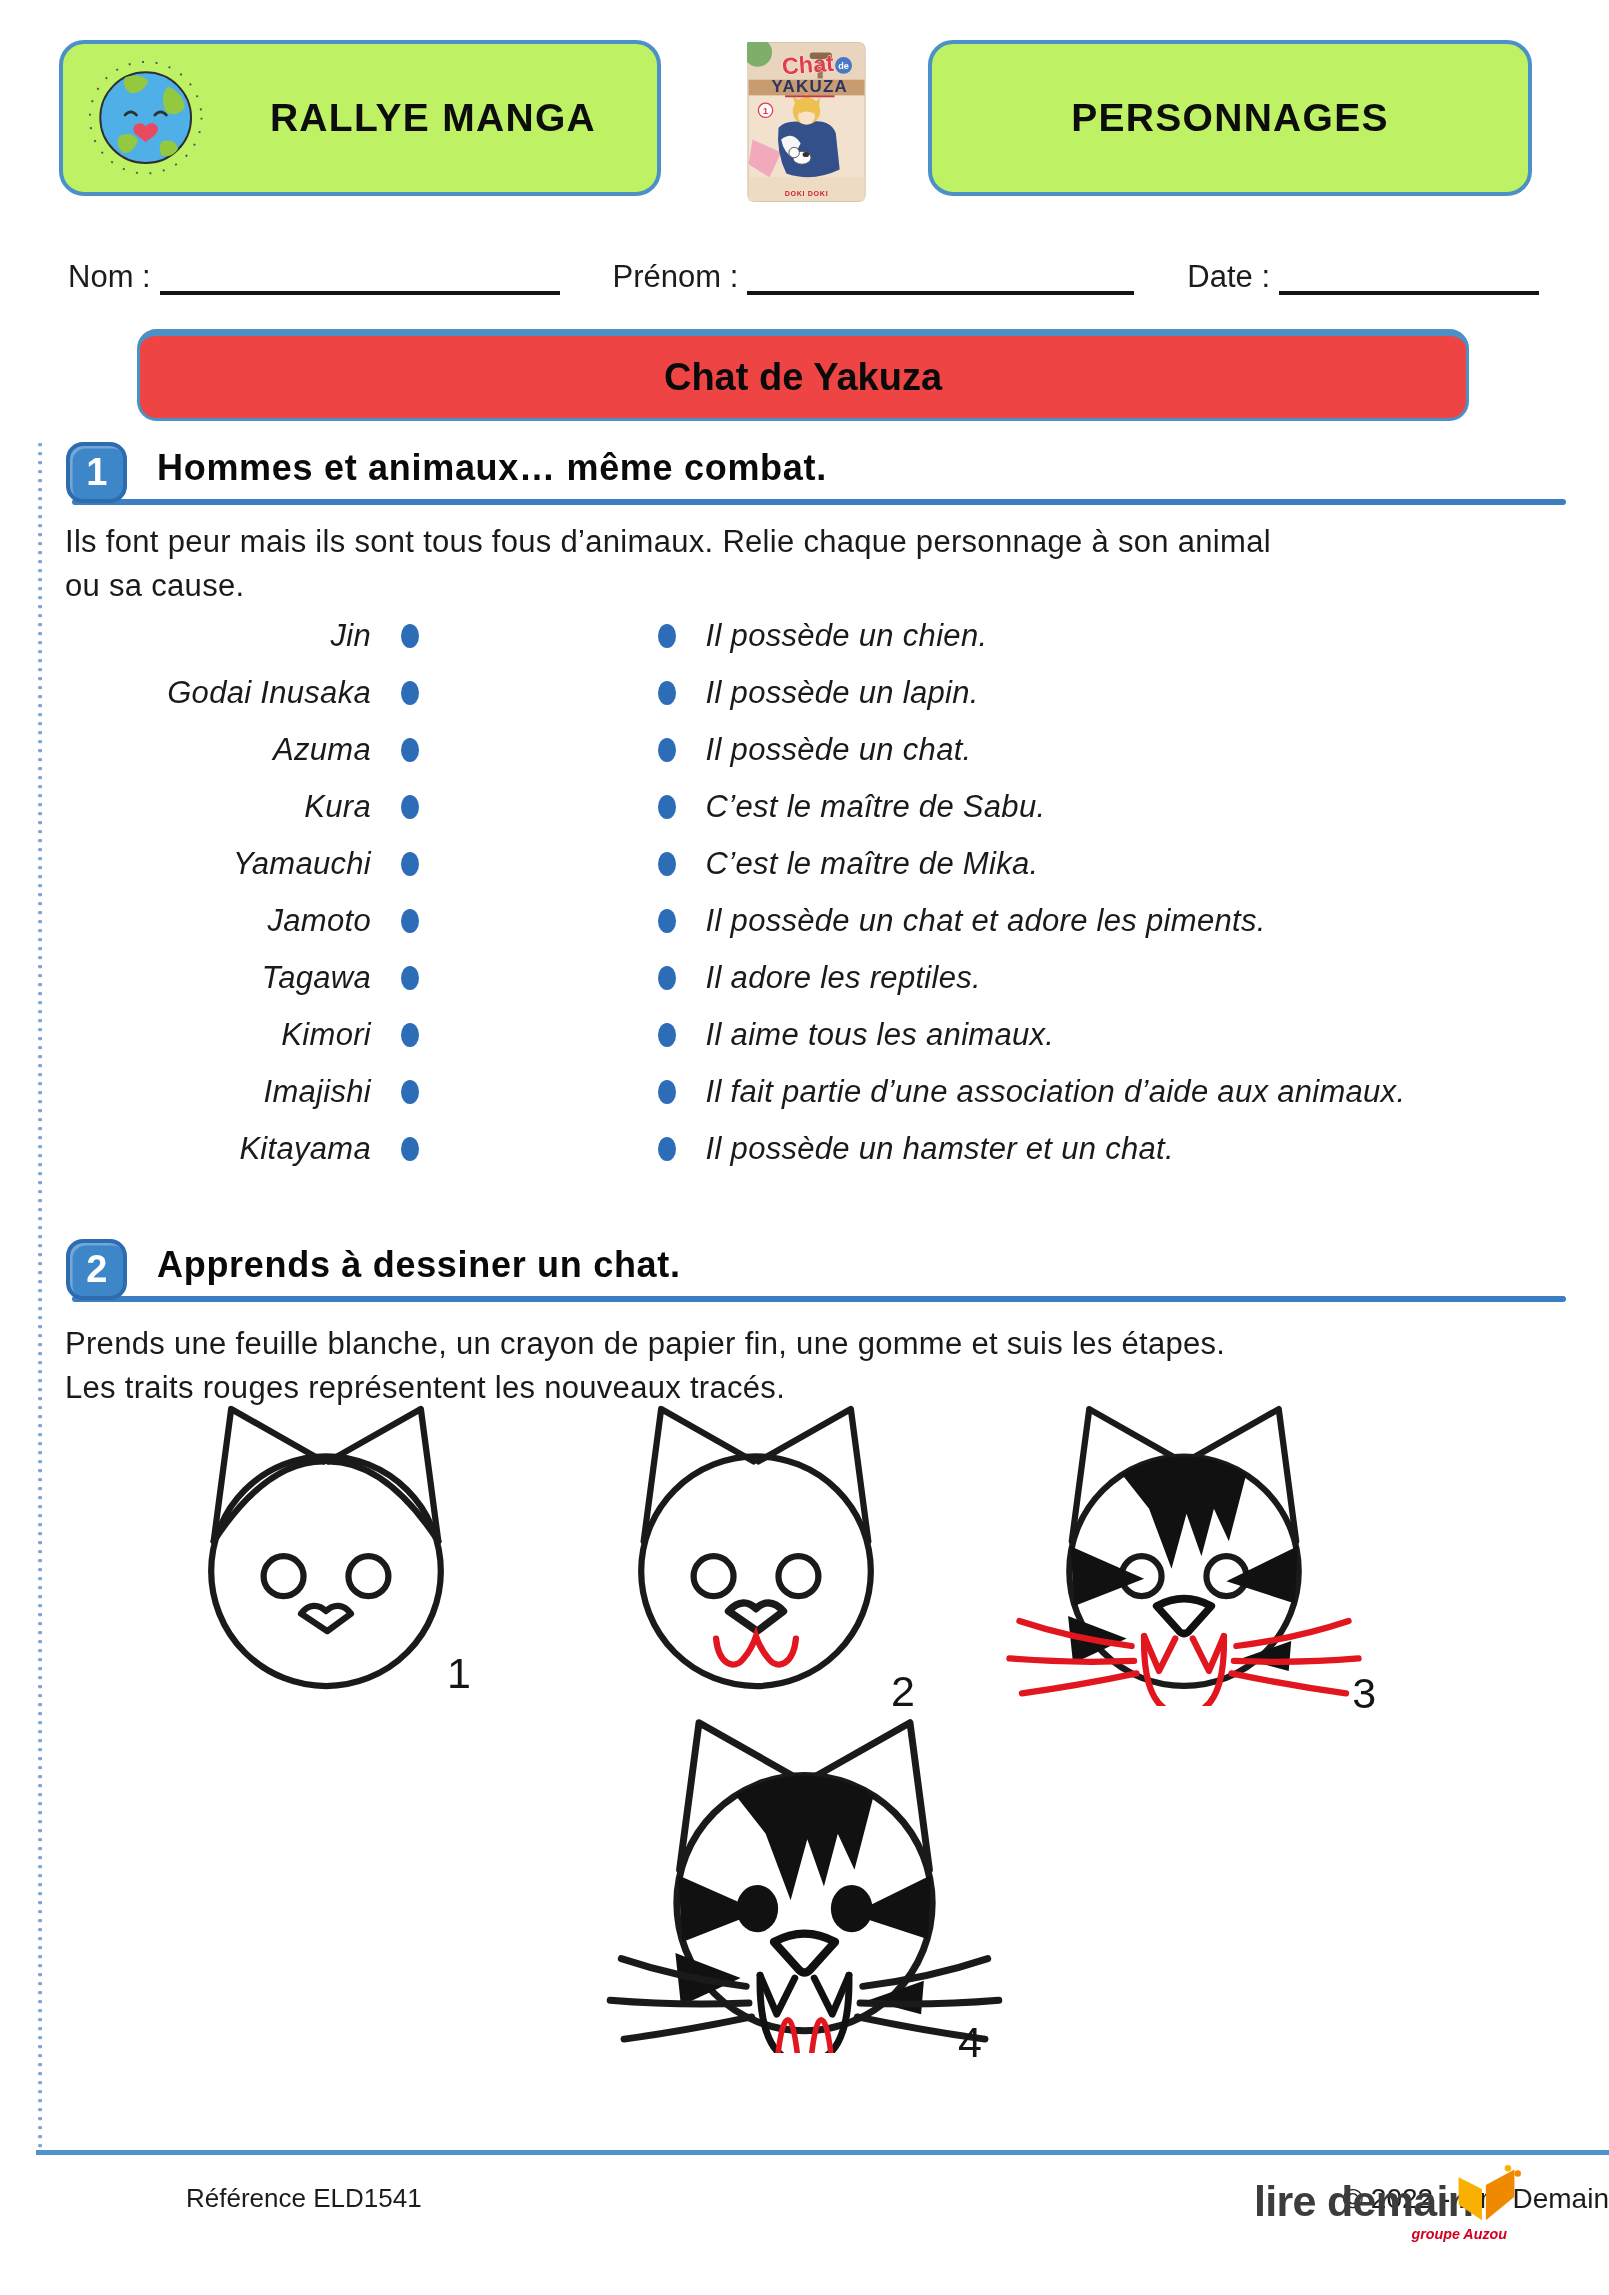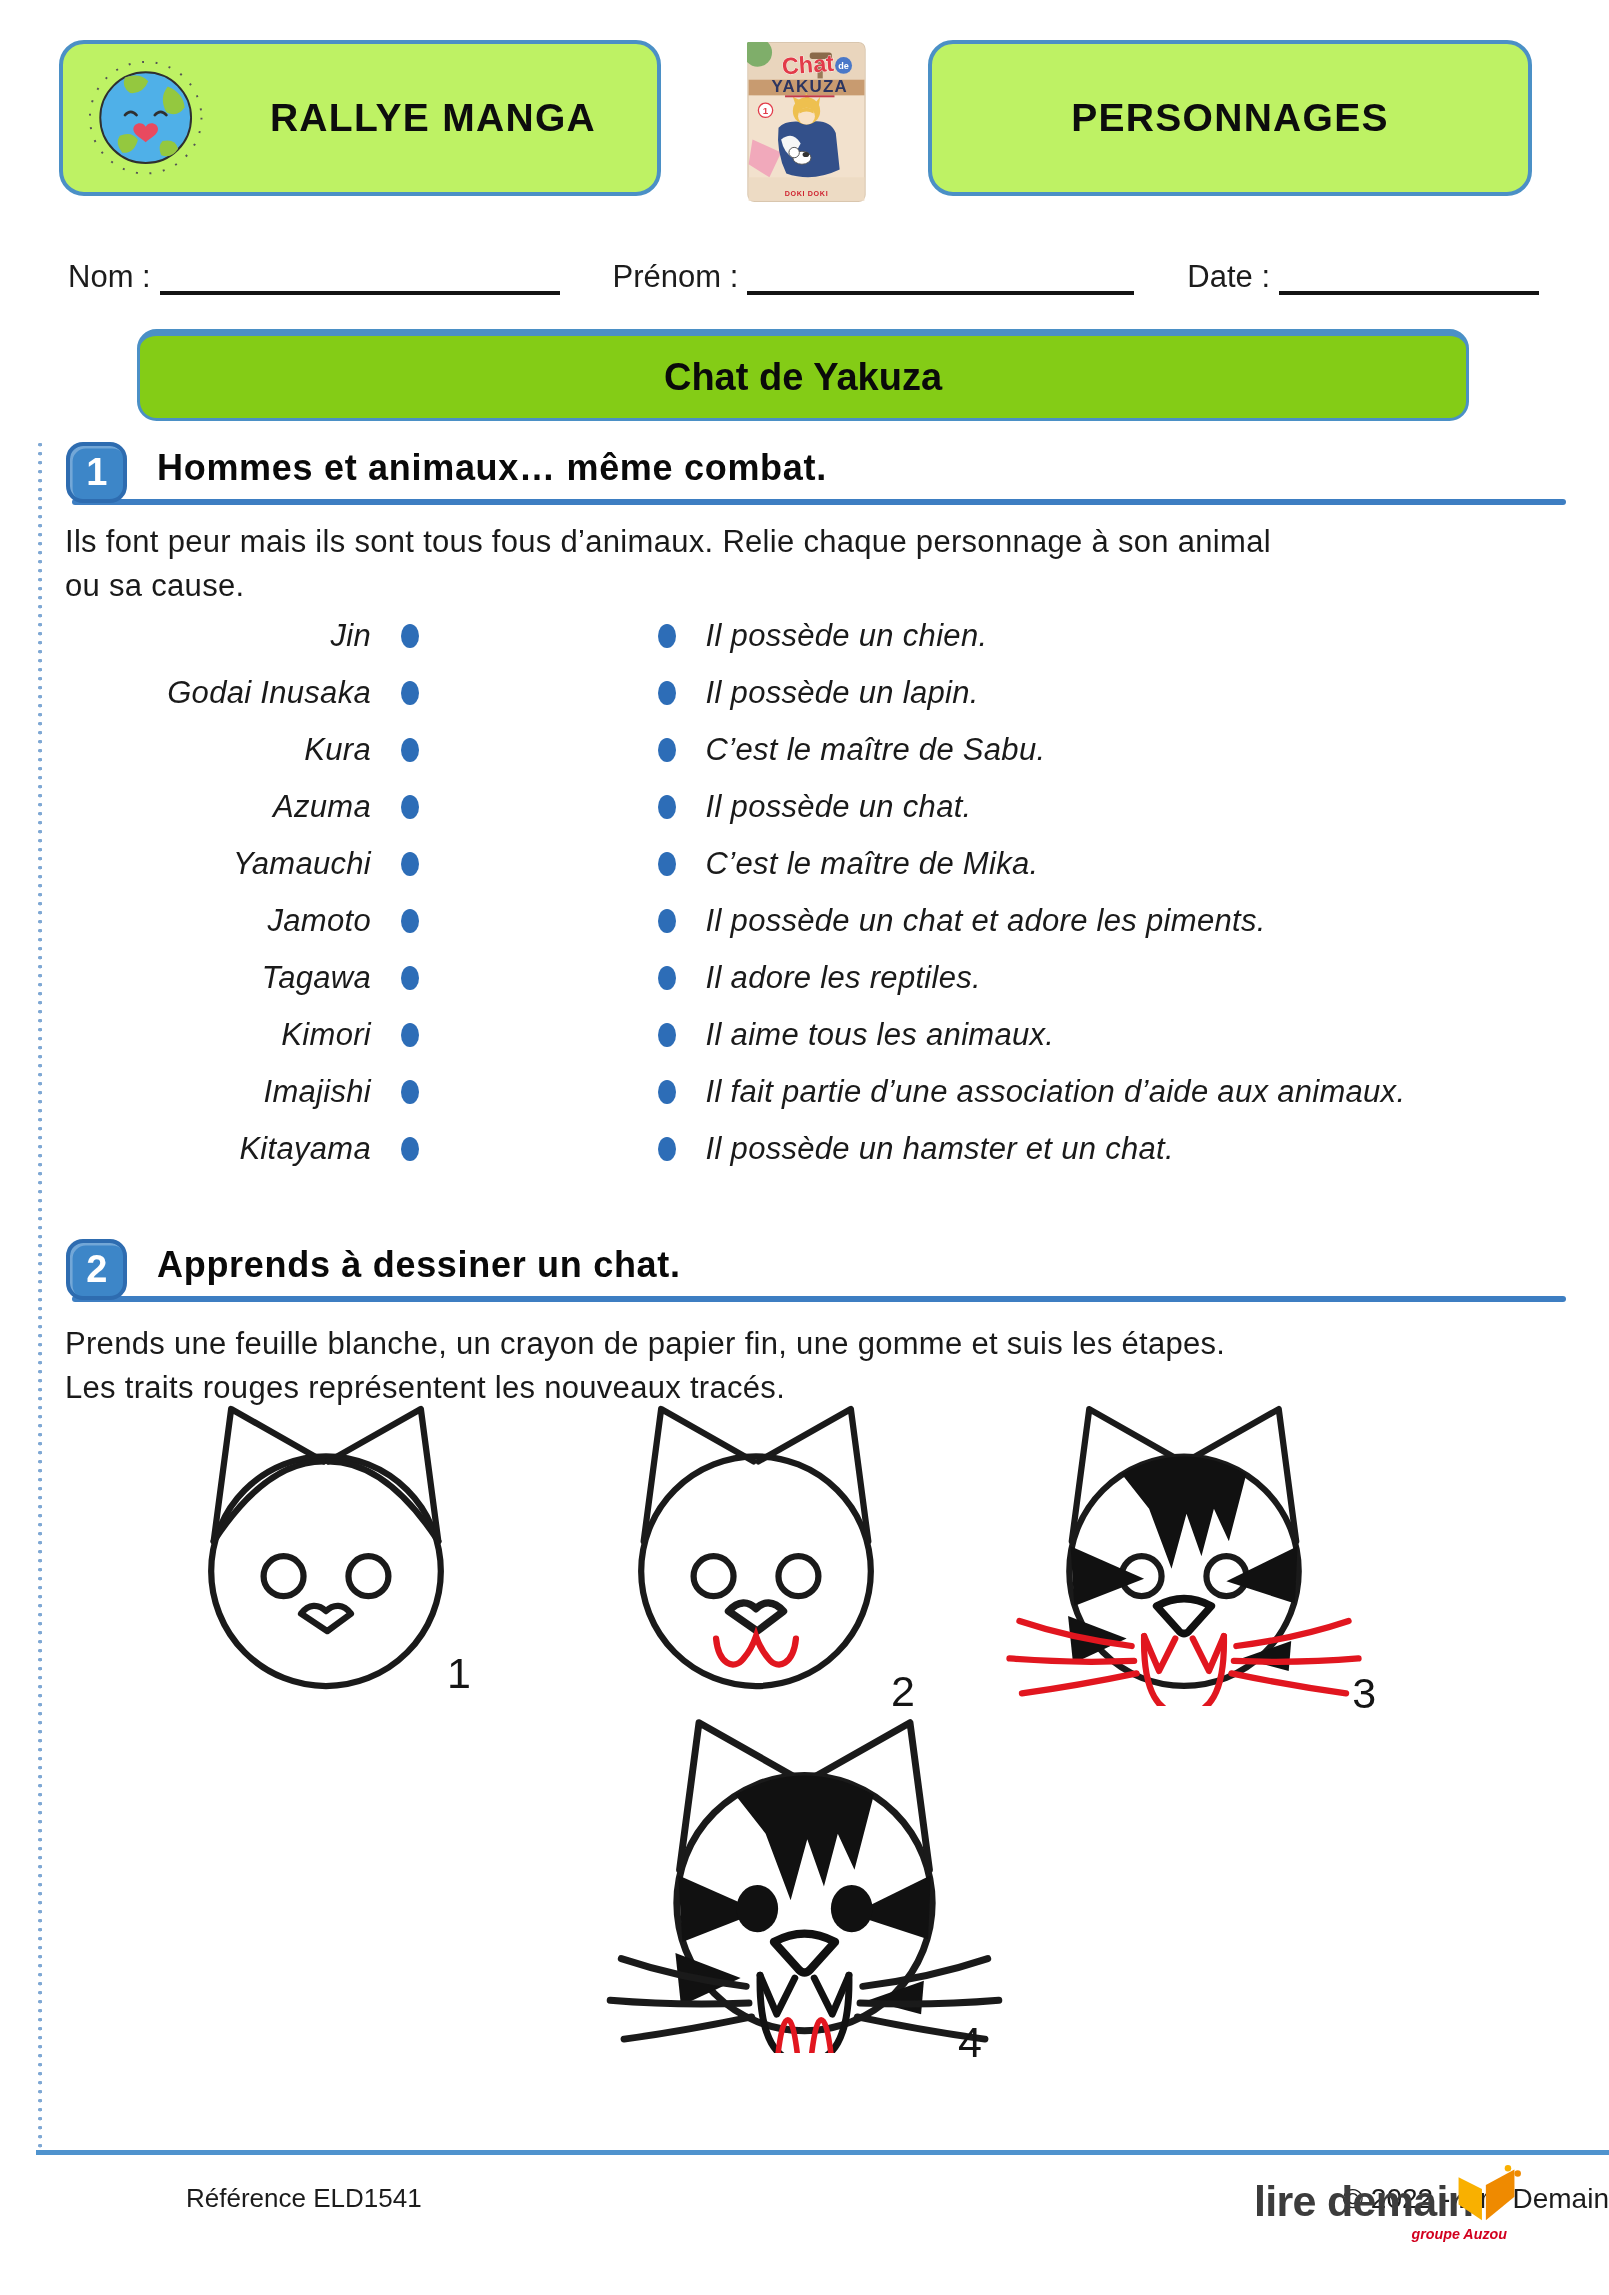--- a/index.html
+++ b/index.html
@@ -18,21 +18,21 @@
   .cover-svg{position:absolute;left:747px;top:42px;}
   
   .idrow{position:absolute;top:259px;left:68px;right:70px;display:flex;justify-content:space-between;align-items:flex-end;font-size:31px;color:#1c1c1c;}
   .idgroup{display:flex;align-items:flex-end;gap:9px;}
   .fill-line{display:inline-block;border-bottom:4.6px solid #141414;height:30px;}
   .w-nom{width:400px;} .w-prenom{width:387px;} .w-date{width:260px;}
   
   .title-box{
     position:absolute;left:137px;top:329px;width:1332px;height:92px;box-sizing:border-box;
     border:3.3px solid #4b90c6;border-top-width:7.8px;border-radius:19.5px;
-    display:flex;align-items:center;justify-content:center;background:#84cc16;
+    display:flex;align-items:center;justify-content:center;background:#ef4444;
   }
   .title-box span{font-size:38px;font-weight:bold;color:#0a0a0a;}
   
   .sec{position:absolute;left:65px;right:43px;height:72px;}
   .sec .rule{position:absolute;left:6.5px;right:0;top:57px;height:5.9px;background:#3d7ec2;border-radius:3.3px;}
   .badge{
     position:absolute;left:1.3px;top:0;width:61px;height:61px;box-sizing:border-box;
     background:#3d86c8;border:4.6px solid #2e6cb0;border-radius:17px;
     display:flex;align-items:center;justify-content:center;
     color:#fff;font-size:38px;font-weight:bold;
@@ -167,40 +167,40 @@
       <span class="dotcell">
           <span class="dot"></span>
         </span>
       <span></span>
       <span class="dotcell">
           <span class="dot"></span>
         </span>
       <span class="mdesc">Il possède un lapin.</span>
     </div>
     <div class="mrow">
+      <span class="mname">Azuma</span>
+      <span class="dotcell">
+          <span class="dot"></span>
+        </span>
+      <span></span>
+      <span class="dotcell">
+          <span class="dot"></span>
+        </span>
+      <span class="mdesc">Il possède un chat.</span>
+    </div>
+    <div class="mrow">
       <span class="mname">Kura</span>
       <span class="dotcell">
           <span class="dot"></span>
         </span>
       <span></span>
       <span class="dotcell">
           <span class="dot"></span>
         </span>
       <span class="mdesc">C’est le maître de Sabu.</span>
-    </div>
-    <div class="mrow">
-      <span class="mname">Azuma</span>
-      <span class="dotcell">
-          <span class="dot"></span>
-        </span>
-      <span></span>
-      <span class="dotcell">
-          <span class="dot"></span>
-        </span>
-      <span class="mdesc">Il possède un chat.</span>
     </div>
     <div class="mrow">
       <span class="mname">Yamauchi</span>
       <span class="dotcell">
           <span class="dot"></span>
         </span>
       <span></span>
       <span class="dotcell">
           <span class="dot"></span>
         </span>

